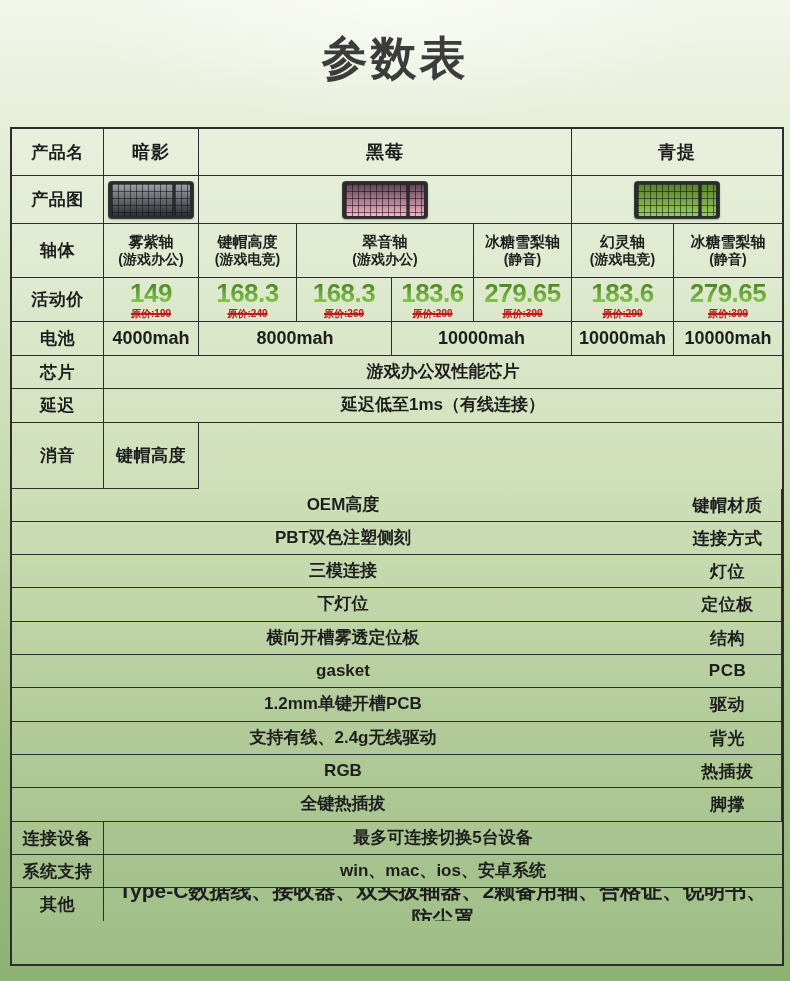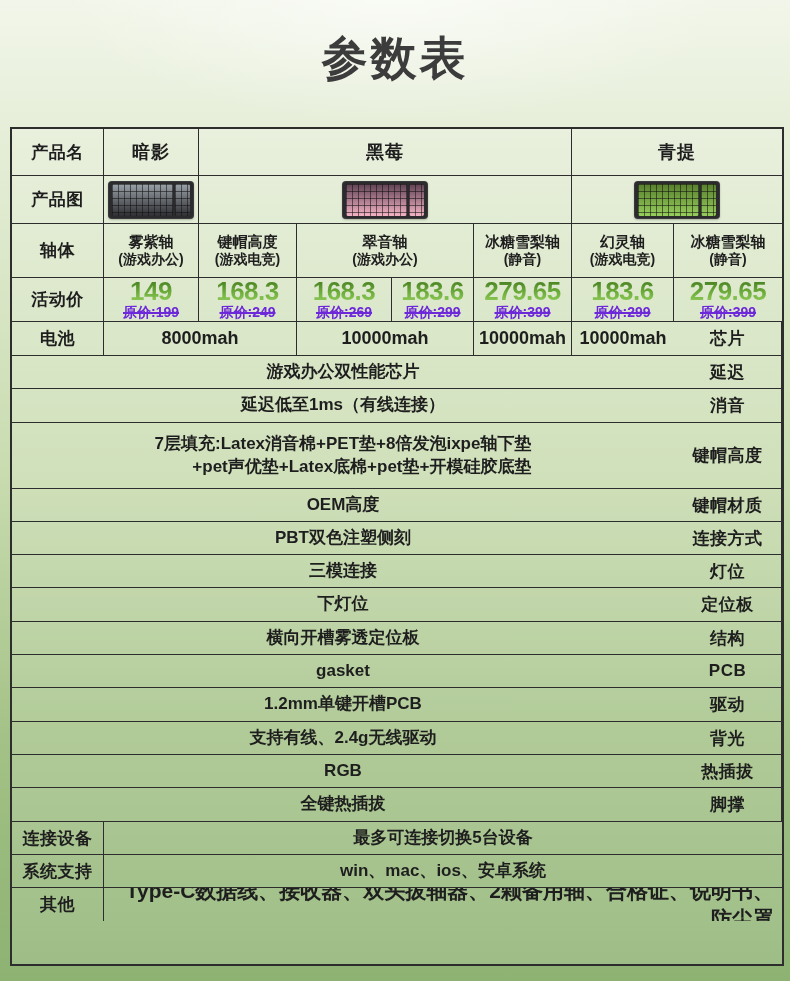--- a/index.html
+++ b/index.html
@@ -25,41 +25,41 @@
     box-sizing:content-box;
     background:rgba(255,255,255,0.14);
   }
   .cell{
     border-right:1.5px solid #2d2d2d;
     border-bottom:1.5px solid #2d2d2d;
     display:flex;flex-direction:column;align-items:center;justify-content:center;
     text-align:center;color:#1e1e1e;box-sizing:border-box;
     overflow:hidden;
   }
-  .last-col{border-right:none;text-align:right;}
+  .last-col{border-right:none;}
   .last-row{border-bottom:none;}
   .span2{grid-column:span 2;}
   .span4{grid-column:span 4;}
   .span7{grid-column:span 7;}
   .label{font-size:17px;font-weight:700;letter-spacing:0.5px;}
   .pname{font-size:18px;font-weight:700;letter-spacing:1px;}
   .sw-name{font-size:15px;font-weight:700;line-height:1.25;}
   .sw-tag{font-size:14px;font-weight:700;line-height:1.2;}
   .price-num{
     font-size:26px;font-weight:800;line-height:1.05;letter-spacing:-0.5px;
     color:#58a333;
   }
   @supports (-webkit-background-clip: text) {
     .price-num{
       background:linear-gradient(180deg,#447c1f 5%,#6fae3d 55%,#94d05c 95%);
       -webkit-background-clip:text;background-clip:text;color:transparent;
     }
   }
   .price-orig{
-    font-size:14px;font-weight:700;color:#6d28d9;
+    font-size:10px;font-weight:700;color:#b91c1c;
     text-decoration:line-through;text-decoration-thickness:1.5px;line-height:1.1;
   }
   .val{font-size:17px;font-weight:600;line-height:1.3;white-space:pre-line;padding:0 8px;}
   .val-sm{font-size:21px;}
   .battery{font-size:18px;font-weight:600;}
   
   .kb{
     width:86px;height:38px;border-radius:4px;
     background:var(--kb-case,#2e2e30);
     padding:3px 4px;display:flex;gap:2px;box-sizing:border-box;
@@ -157,34 +157,33 @@
   <div class="cell">
     <span class="price-num">183.6</span>
     <span class="price-orig">原价:299</span>
   </div>
   <div class="cell last-col">
     <span class="price-num">279.65</span>
     <span class="price-orig">原价:399</span>
   </div>
 
   <div class="cell label">电池</div>
+  <div class="cell battery">4000mah</div>
   <div class="cell battery span2">8000mah</div>
   <div class="cell battery span2">10000mah</div>
   <div class="cell battery">10000mah</div>
   <div class="cell battery last-col">10000mah</div>
 
   <div class="cell label">芯片</div>
   <div class="cell val span7 last-col">游戏办公双性能芯片</div>
 
   <div class="cell label">延迟</div>
   <div class="cell val span7 last-col">延迟低至1ms（有线连接）</div>
 
   <div class="cell label">消音</div>
-  <div class="cell val span7 last-col">7层填充:Latex消音棉+PET垫+8倍发泡ixpe轴下垫
-+pet声优垫+Latex底棉+pet垫+开模硅胶底垫</div>
 
   <div class="cell label">键帽高度</div>
   <div class="cell val span7 last-col">OEM高度</div>
 
   <div class="cell label">键帽材质</div>
   <div class="cell val span7 last-col">PBT双色注塑侧刻</div>
 
   <div class="cell label">连接方式</div>
   <div class="cell val span7 last-col">三模连接</div>
 

